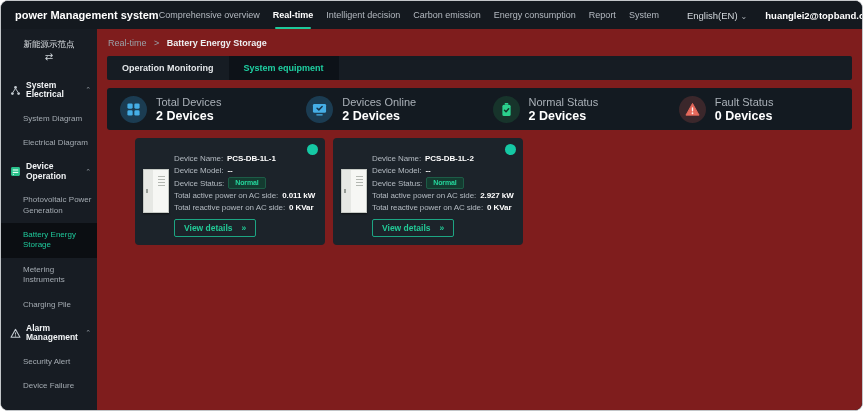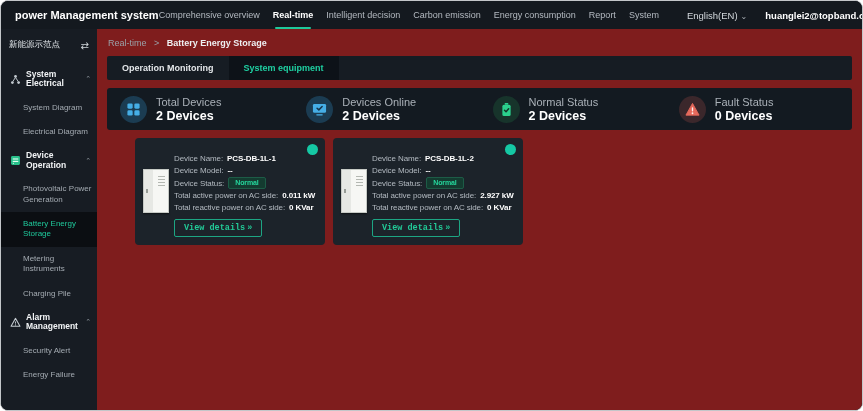--- a/index.html
+++ b/index.html
@@ -18,21 +18,21 @@
   .top-right { display:flex; gap:18px; align-items:center; margin-left:28px; }
   .lang { font-size:9.5px; color:#d3d8dc; cursor:pointer; white-space:nowrap; }
   .user { font-size:9.5px; color:#ffffff; font-weight:bold; cursor:pointer; white-space:nowrap; }
   .caret { font-size:8px; color:#aab0b6; margin-left:3px; }
 
   
   .shell { flex:1; display:flex; min-height:0; }
 
   
   .sidebar { width:96px; flex:none; background:#171c23; padding-top:6px; color:#a4abb2; }
-  .side-head { display:flex; justify-content:space-between; align-items:center; padding:4px 8px 12px 8px; }
+  .side-head { display:flex; justify-content:space-between; align-items:center; padding:4px 8px 12px 8px;flex-direction:column; }
   .project-name { font-size:8.5px; color:#dfe3e7; }
   .swap { font-size:10px; color:#cfd5da; cursor:pointer; }
   .sec-head { display:flex; align-items:center; gap:5px; padding:7px 6px 7px 9px; cursor:pointer; }
   .sec-label { font-size:8.5px; font-weight:bold; color:#f2f4f6; line-height:1.1; }
   .sec-chev { margin-left:auto; font-size:7px; color:#8d949b; }
   .sec-icon { width:11px; height:11px; flex:none; display:flex; }
   .sub-item { font-size:8px; color:#a4abb2; padding:7px 2px 7px 22px; line-height:1.3; cursor:pointer; }
   .sub-item.active { background:#0b0e12; color:#1fc99b; }
 
   
@@ -65,23 +65,23 @@
   .device-img::before { content:""; position:absolute; right:4px; top:7px; width:7px; height:11px;
                 background:repeating-linear-gradient(#b4b8b2 0 1px, transparent 1px 3px); }
   .device-img::after { content:""; position:absolute; left:3px; top:20px; width:2px; height:4px; background:#969c96; }
   .card-info { display:flex; flex-direction:column; min-width:0; }
   .crow { display:flex; align-items:center; gap:4px; white-space:nowrap; height:13px;
           font-size:8px; letter-spacing:-0.1px; }
   .lbl { color:#b3bac1; }
   .val { color:#ffffff; font-weight:bold; }
   .badge { font-size:7px; color:#25d69c; background:#143b30; border:1px solid #1d5c47; border-radius:2px;
            padding:1px 6px; line-height:8px; font-weight:bold; }
-  .view-btn { margin-top:5px; align-self:flex-start; display:inline-flex; align-items:center; gap:2px;
+  .view-btn { margin-top:5px; align-self:flex-start; display:inline-flex; align-items:center; gap:9px;
               background:transparent; border:1px solid #1da583; color:#22ca97; font-size:8.5px; font-weight:bold;
-              padding:3px 9px; border-radius:2px; cursor:pointer; font-family:Liberation Mono, monospace; }
+              padding:3px 9px; border-radius:2px; cursor:pointer; font-family:Liberation Sans, sans-serif; }
   .view-arr { font-size:8.5px; }
   svg { display:block; }
 </style>
 </head>
 <body>
 
 <div class="app">
 
   <header class="topbar">
     <div class="app-title">power Management system</div>
@@ -147,21 +147,21 @@
           <svg width="11" height="11" viewBox="0 0 16 16">
               <path d="M8 2 L14.5 13.5 H1.5 Z" fill="none" stroke="#c2c9cf" stroke-width="1.5" stroke-linejoin="round"></path>
               <rect x="7.3" y="6.2" width="1.4" height="3.6" rx="0.7" fill="#c2c9cf"></rect>
               <circle cx="8" cy="11.5" r="0.9" fill="#c2c9cf"></circle>
             </svg>
         </span>
         <span class="sec-label">Alarm Management</span>
         <span class="sec-chev">⌃</span>
       </div>
       <div class="sub-item">Security Alert</div>
-      <div class="sub-item">Energy Failure</div>
+      <div class="sub-item">Device Failure</div>
     </aside>
 
     <main class="main">
       <div class="breadcrumb">
         <span class="bc-parent">Real-time</span>
         <span class="bc-sep">&gt;</span>
         <span class="bc-current">Battery Energy Storage</span>
       </div>
 
       <div class="tabs">

